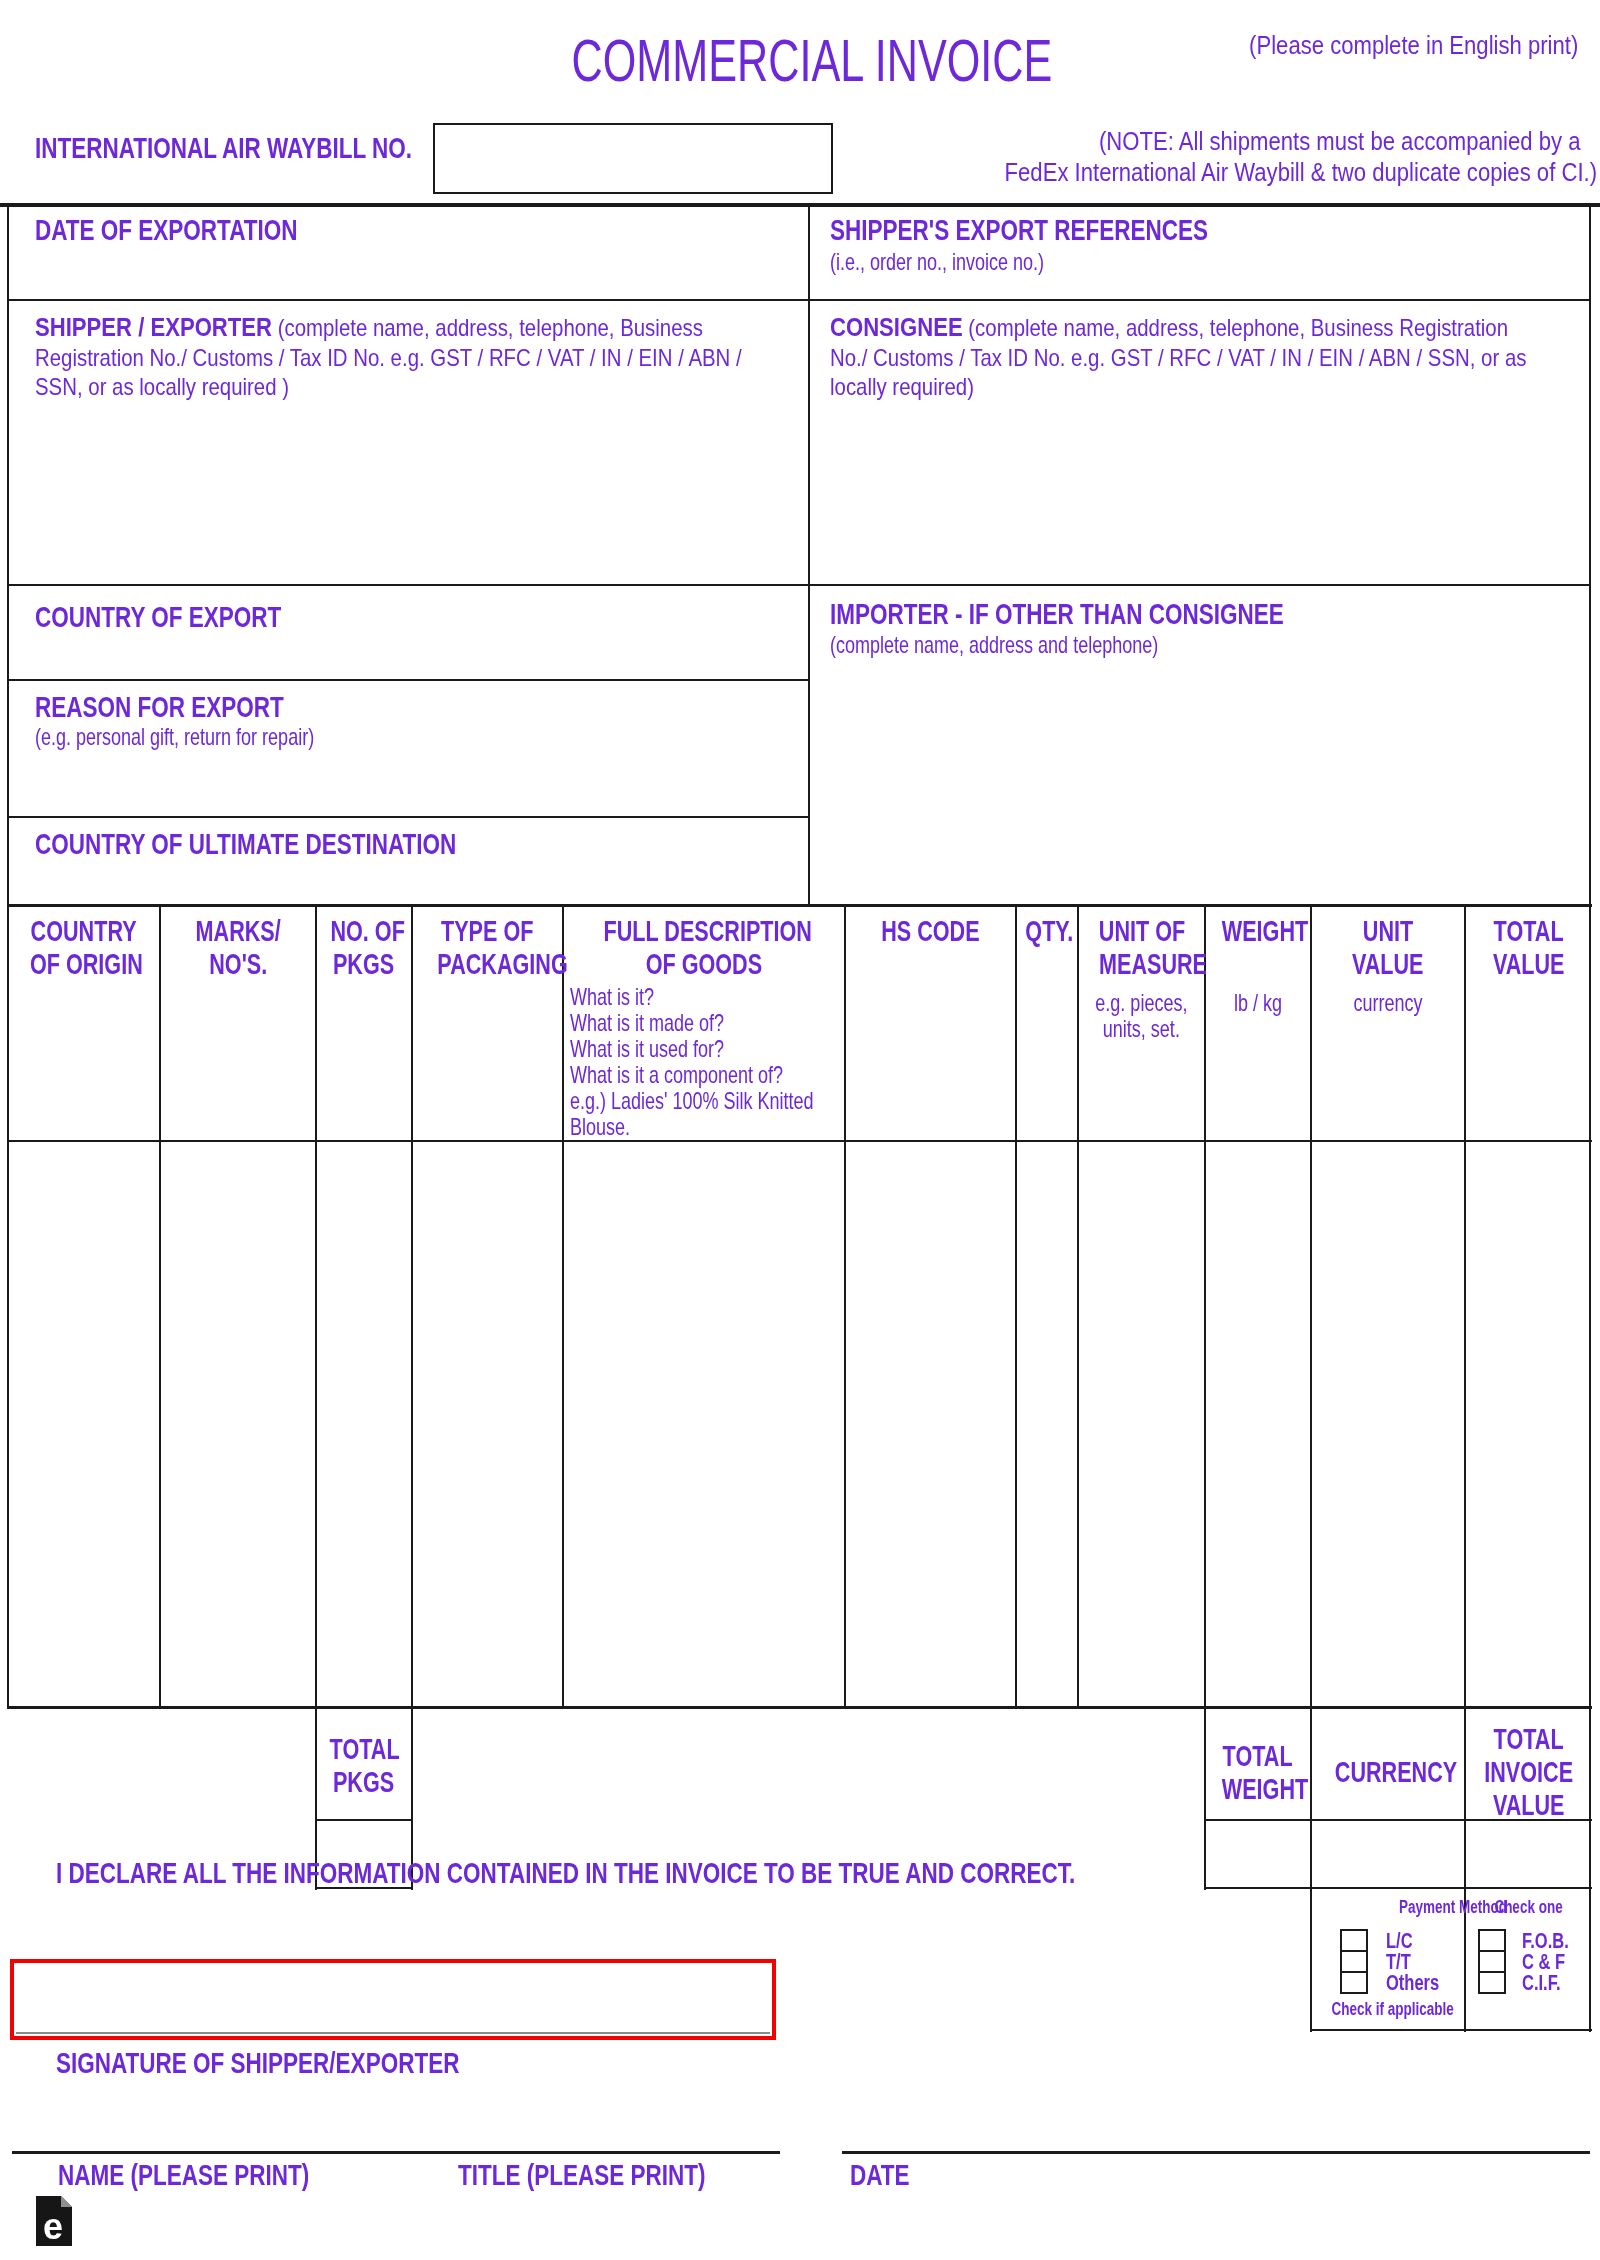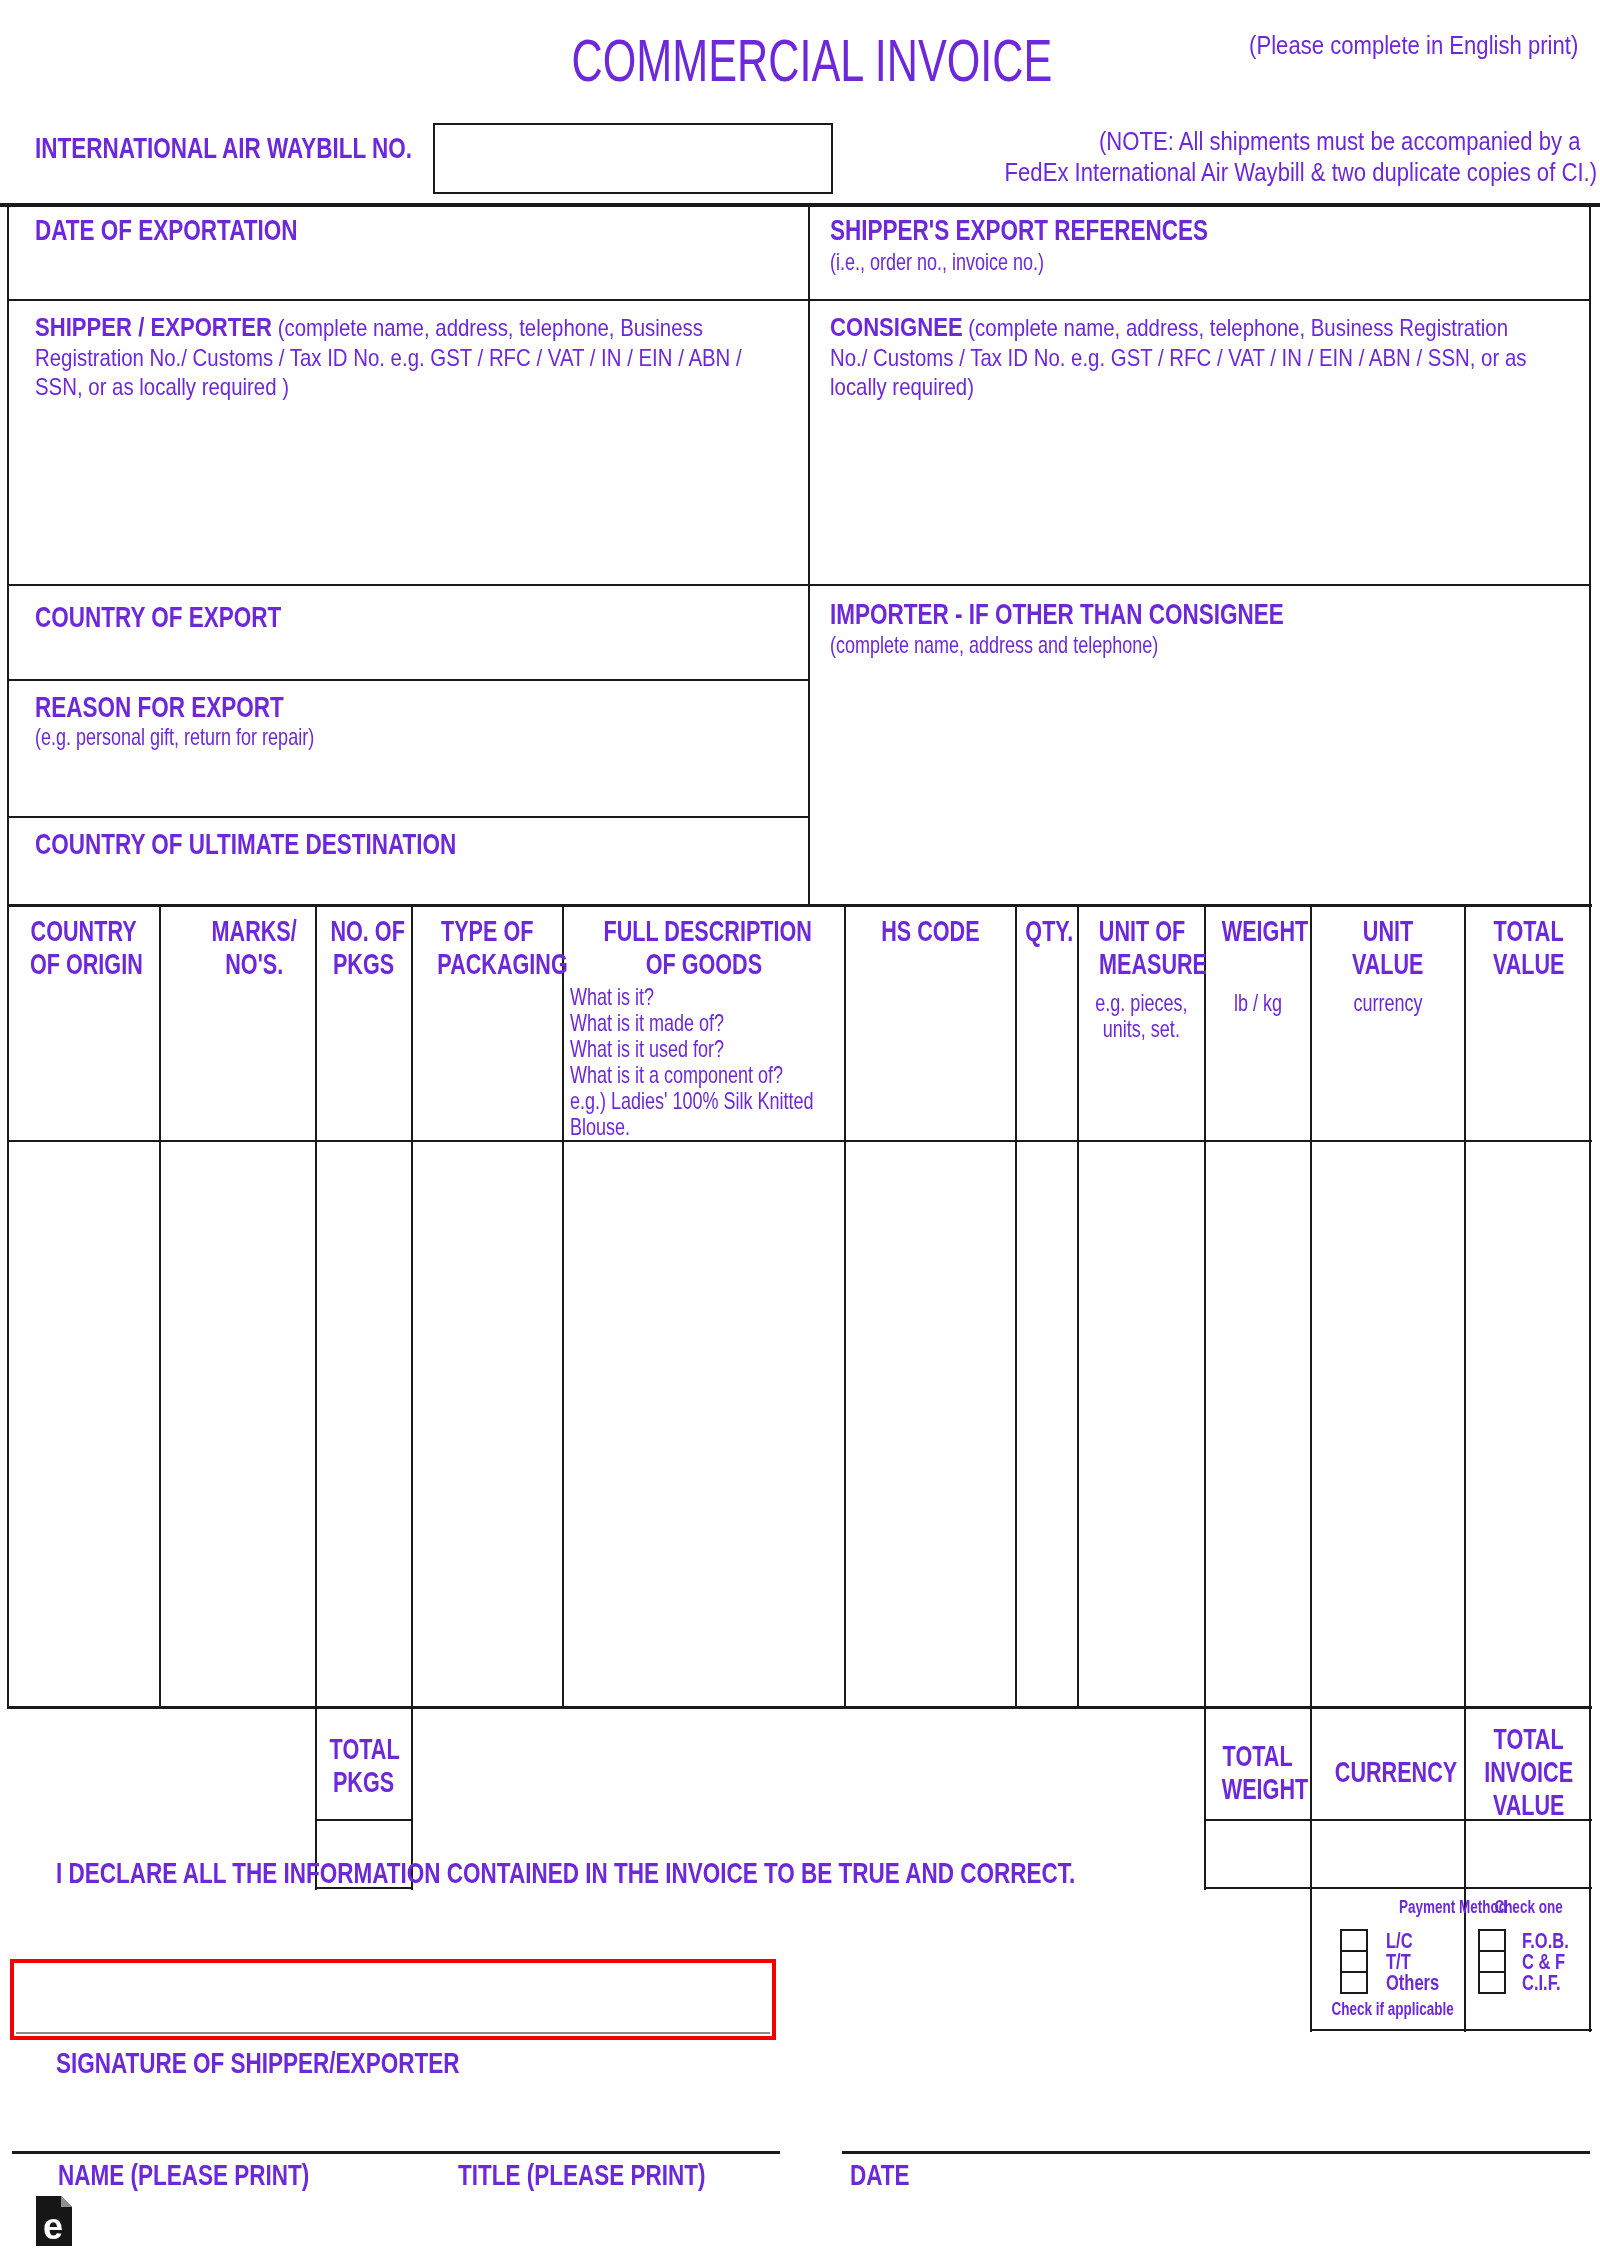--- a/index.html
+++ b/index.html
@@ -136,21 +136,21 @@
   <div class="vl" style="left:1015px;top:907px;height:801px;"></div>
   <div class="vl" style="left:1077px;top:907px;height:801px;"></div>
   <div class="vl" style="left:1204px;top:907px;height:801px;"></div>
   <div class="vl" style="left:1310px;top:907px;height:801px;"></div>
   <div class="vl" style="left:1464px;top:907px;height:801px;"></div>
 
   <div class="t c f30" style="left:8px;top:914px;width:152px;">
     <span class="b bl"><span class="x72 oc">COUNTRY</span></span>
     <span class="b bl"><span class="x72 oc">OF ORIGIN</span></span>
   </div>
-  <div class="t c f30" style="left:160px;top:914px;width:156px;padding-left:16px;">
+  <div class="t c f30" style="left:160px;top:914px;width:156px;">
     <span class="b bl"><span class="x72 oc">MARKS/</span></span>
     <span class="b bl"><span class="x72 oc">NO'S.</span></span>
   </div>
   <div class="t c f30" style="left:316px;top:914px;width:96px;">
     <span class="b bl"><span class="x72 oc">NO. OF</span></span>
     <span class="b bl"><span class="x72 oc">PKGS</span></span>
   </div>
   <div class="t c f30" style="left:412px;top:914px;width:151px;">
     <span class="b bl"><span class="x72 oc">TYPE OF</span></span>
     <span class="b bl"><span class="x72 oc">PACKAGING</span></span>

